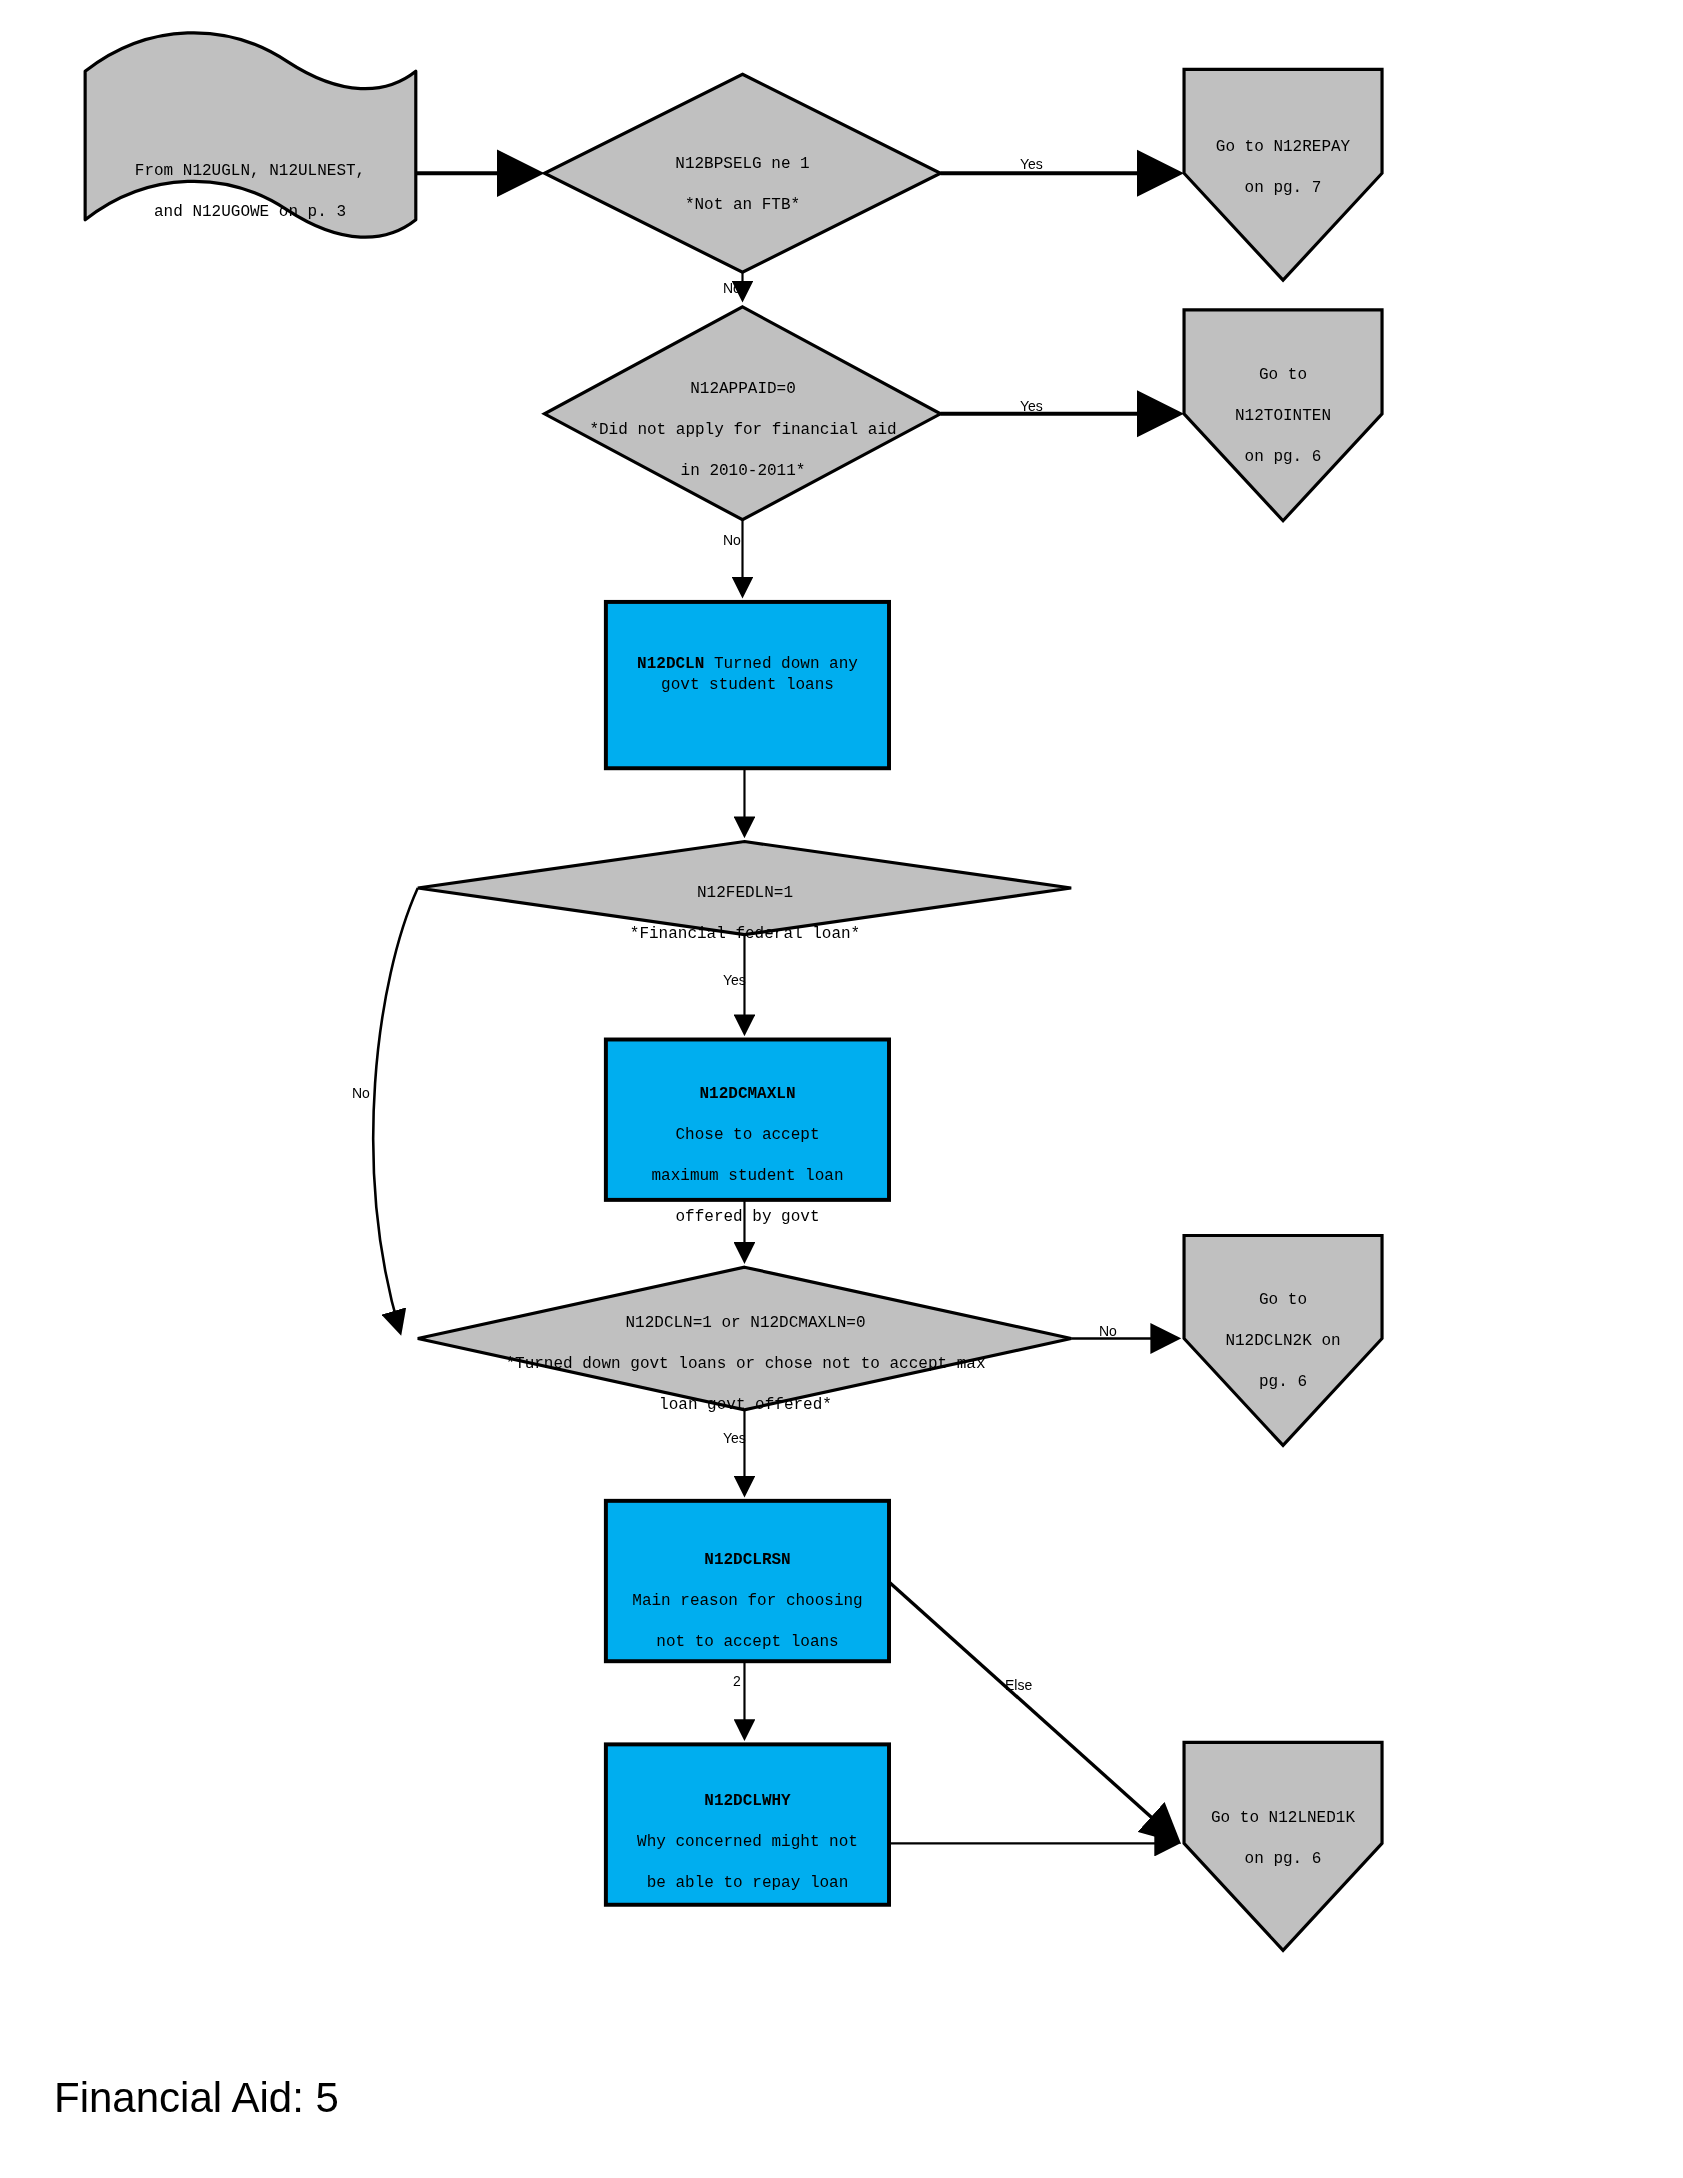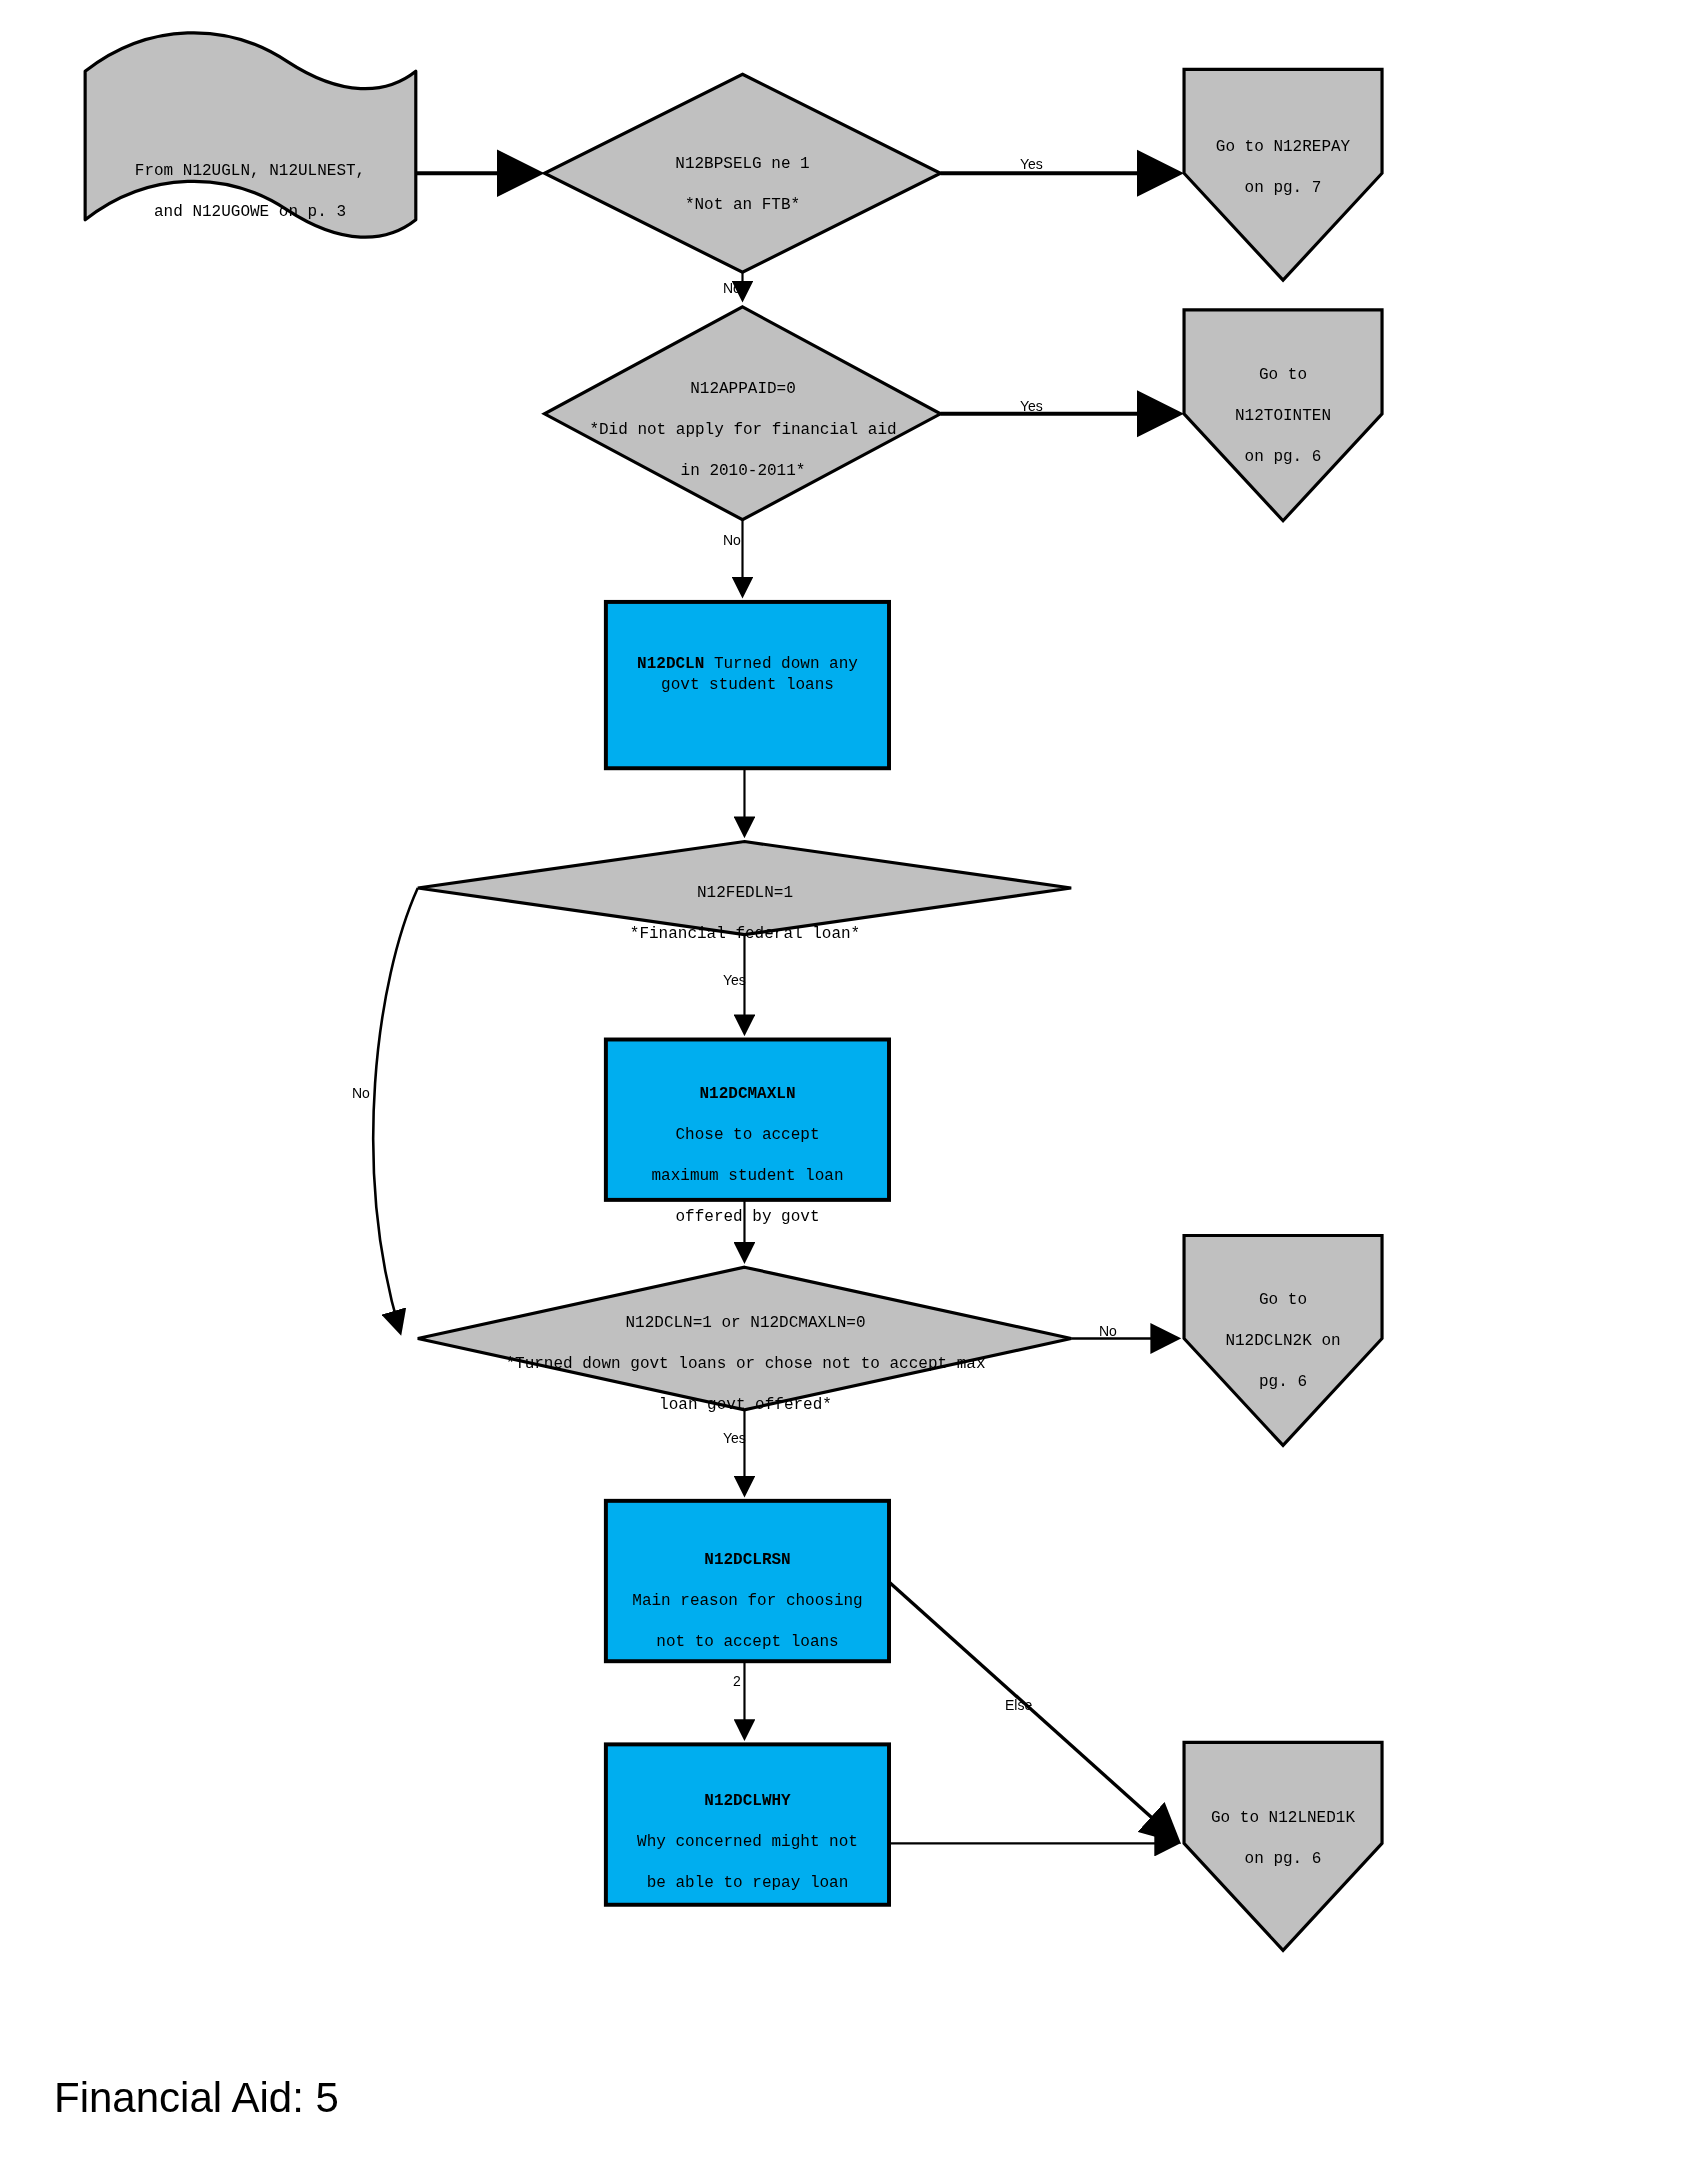--- a/index.html
+++ b/index.html
@@ -204,16 +204,16 @@
 <div class="edge-label" style="left:723px; top:972px;">Yes</div>
 
 <div class="edge-label" style="left:352px; top:1085px;">No</div>
 
 <div class="edge-label" style="left:1099px; top:1323px;">No</div>
 
 <div class="edge-label" style="left:723px; top:1430px;">Yes</div>
 
 <div class="edge-label" style="left:733px; top:1673px;">2</div>
 
-<div class="edge-label" style="left:1005px; top:1677px;margin-top:20px;">Else</div>
+<div class="edge-label" style="left:1005px; top:1677px;">Else</div>
 
 <div id="footer-text">Financial Aid: 5</div>
 
 
 </body></html>

